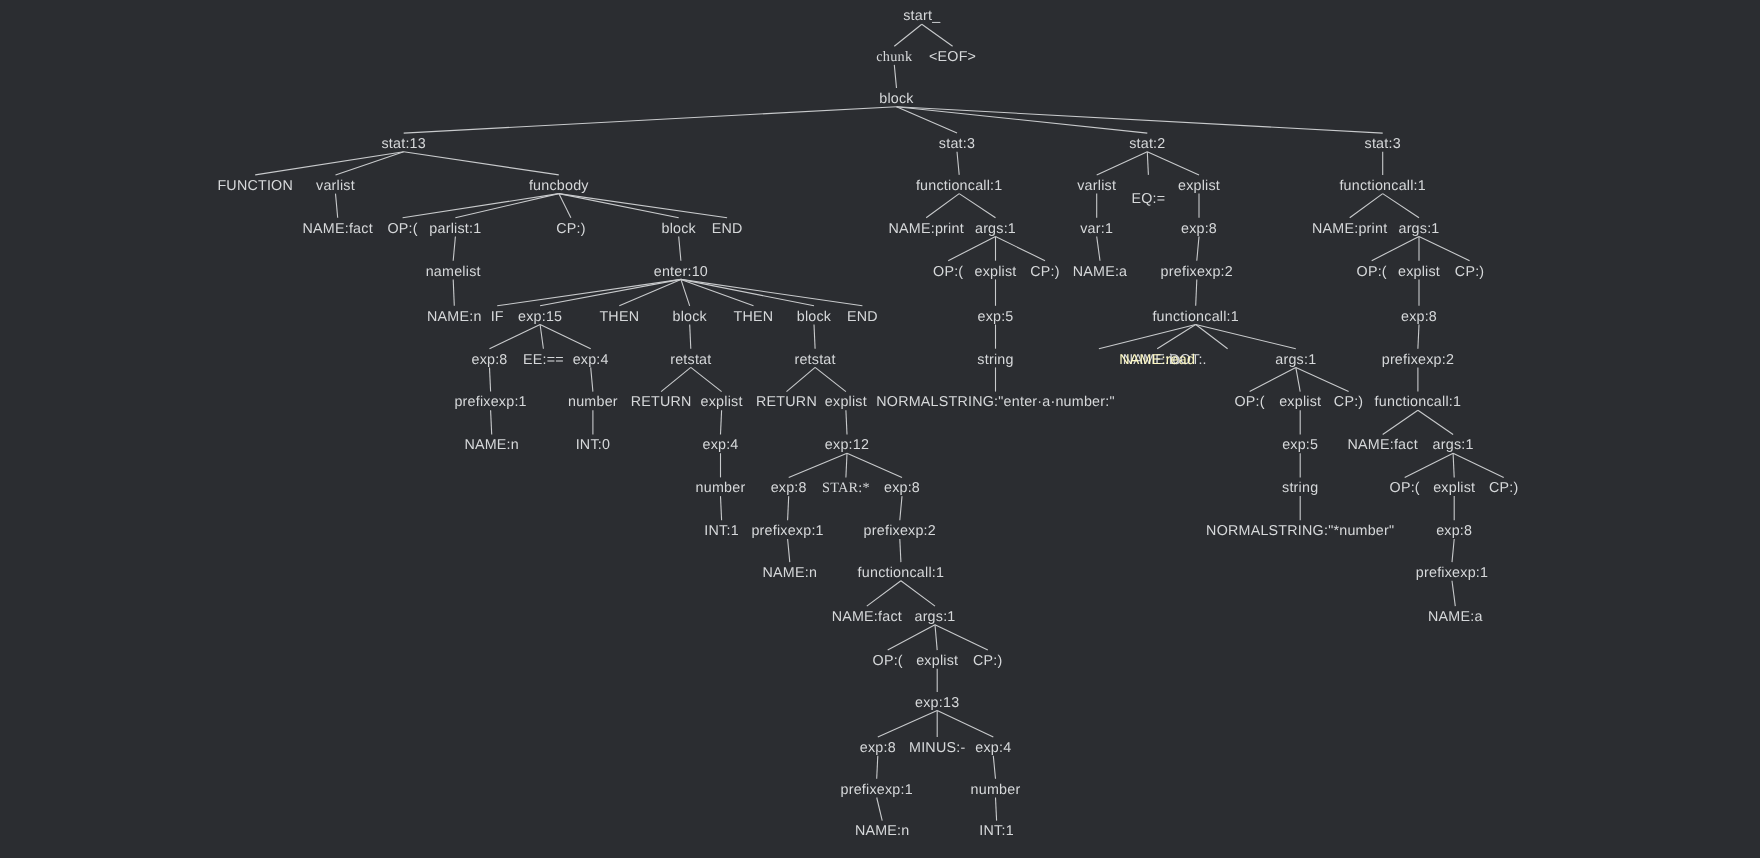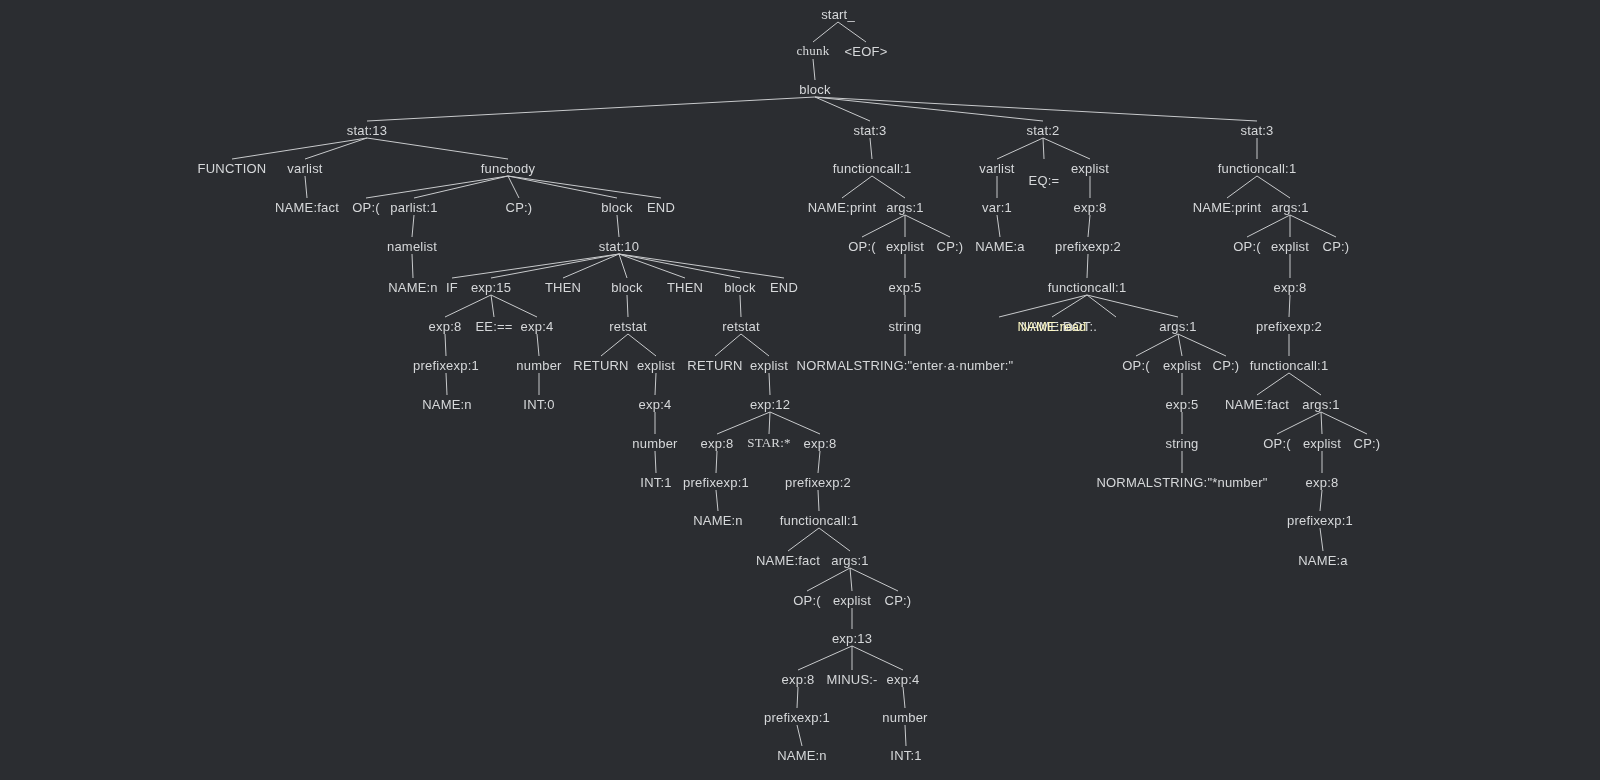--- a/index.html
+++ b/index.html
@@ -153,21 +153,21 @@
       <span class="tree-node" style="left: 232px; top: 168px; color: rgb(214, 216, 218);">FUNCTION</span>
       <span class="tree-node" style="left: 305px; top: 168px; color: rgb(214, 216, 218);">varlist</span>
       <span class="tree-node" style="left: 307px; top: 207px; color: rgb(214, 216, 218);">NAME:fact</span>
       <span class="tree-node" style="left: 508px; top: 168px; color: rgb(214, 216, 218);">funcbody</span>
       <span class="tree-node" style="left: 366px; top: 207px; color: rgb(214, 216, 218);">OP:(</span>
       <span class="tree-node" style="left: 414px; top: 207px; color: rgb(214, 216, 218);">parlist:1</span>
       <span class="tree-node" style="left: 412px; top: 246px; color: rgb(214, 216, 218);">namelist</span>
       <span class="tree-node" style="left: 413px; top: 287px; color: rgb(214, 216, 218);">NAME:n</span>
       <span class="tree-node" style="left: 519px; top: 207px; color: rgb(214, 216, 218);">CP:)</span>
       <span class="tree-node" style="left: 617px; top: 207px; color: rgb(214, 216, 218);">block</span>
-      <span class="tree-node" style="left: 619px; top: 246px; color: rgb(214, 216, 218);">stat:10</span>
+      <span class="tree-node" style="left: 619px; top: 246px; color: rgb(214, 216, 218);">enter:10</span>
       <span class="tree-node" style="left: 452px; top: 287px; color: rgb(214, 216, 218);">IF</span>
       <span class="tree-node" style="left: 491px; top: 287px; color: rgb(214, 216, 218);">exp:15</span>
       <span class="tree-node" style="left: 445px; top: 326px; color: rgb(214, 216, 218);">exp:8</span>
       <span class="tree-node" style="left: 446px; top: 365px; color: rgb(214, 216, 218);">prefixexp:1</span>
       <span class="tree-node" style="left: 447px; top: 404px; color: rgb(214, 216, 218);">NAME:n</span>
       <span class="tree-node" style="left: 494px; top: 326px; color: rgb(214, 216, 218);">EE:==</span>
       <span class="tree-node" style="left: 537px; top: 326px; color: rgb(214, 216, 218);">exp:4</span>
       <span class="tree-node" style="left: 539px; top: 365px; color: rgb(214, 216, 218);">number</span>
       <span class="tree-node" style="left: 539px; top: 404px; color: rgb(214, 216, 218);">INT:0</span>
       <span class="tree-node" style="left: 563px; top: 287px; color: rgb(214, 216, 218);">THEN</span>

